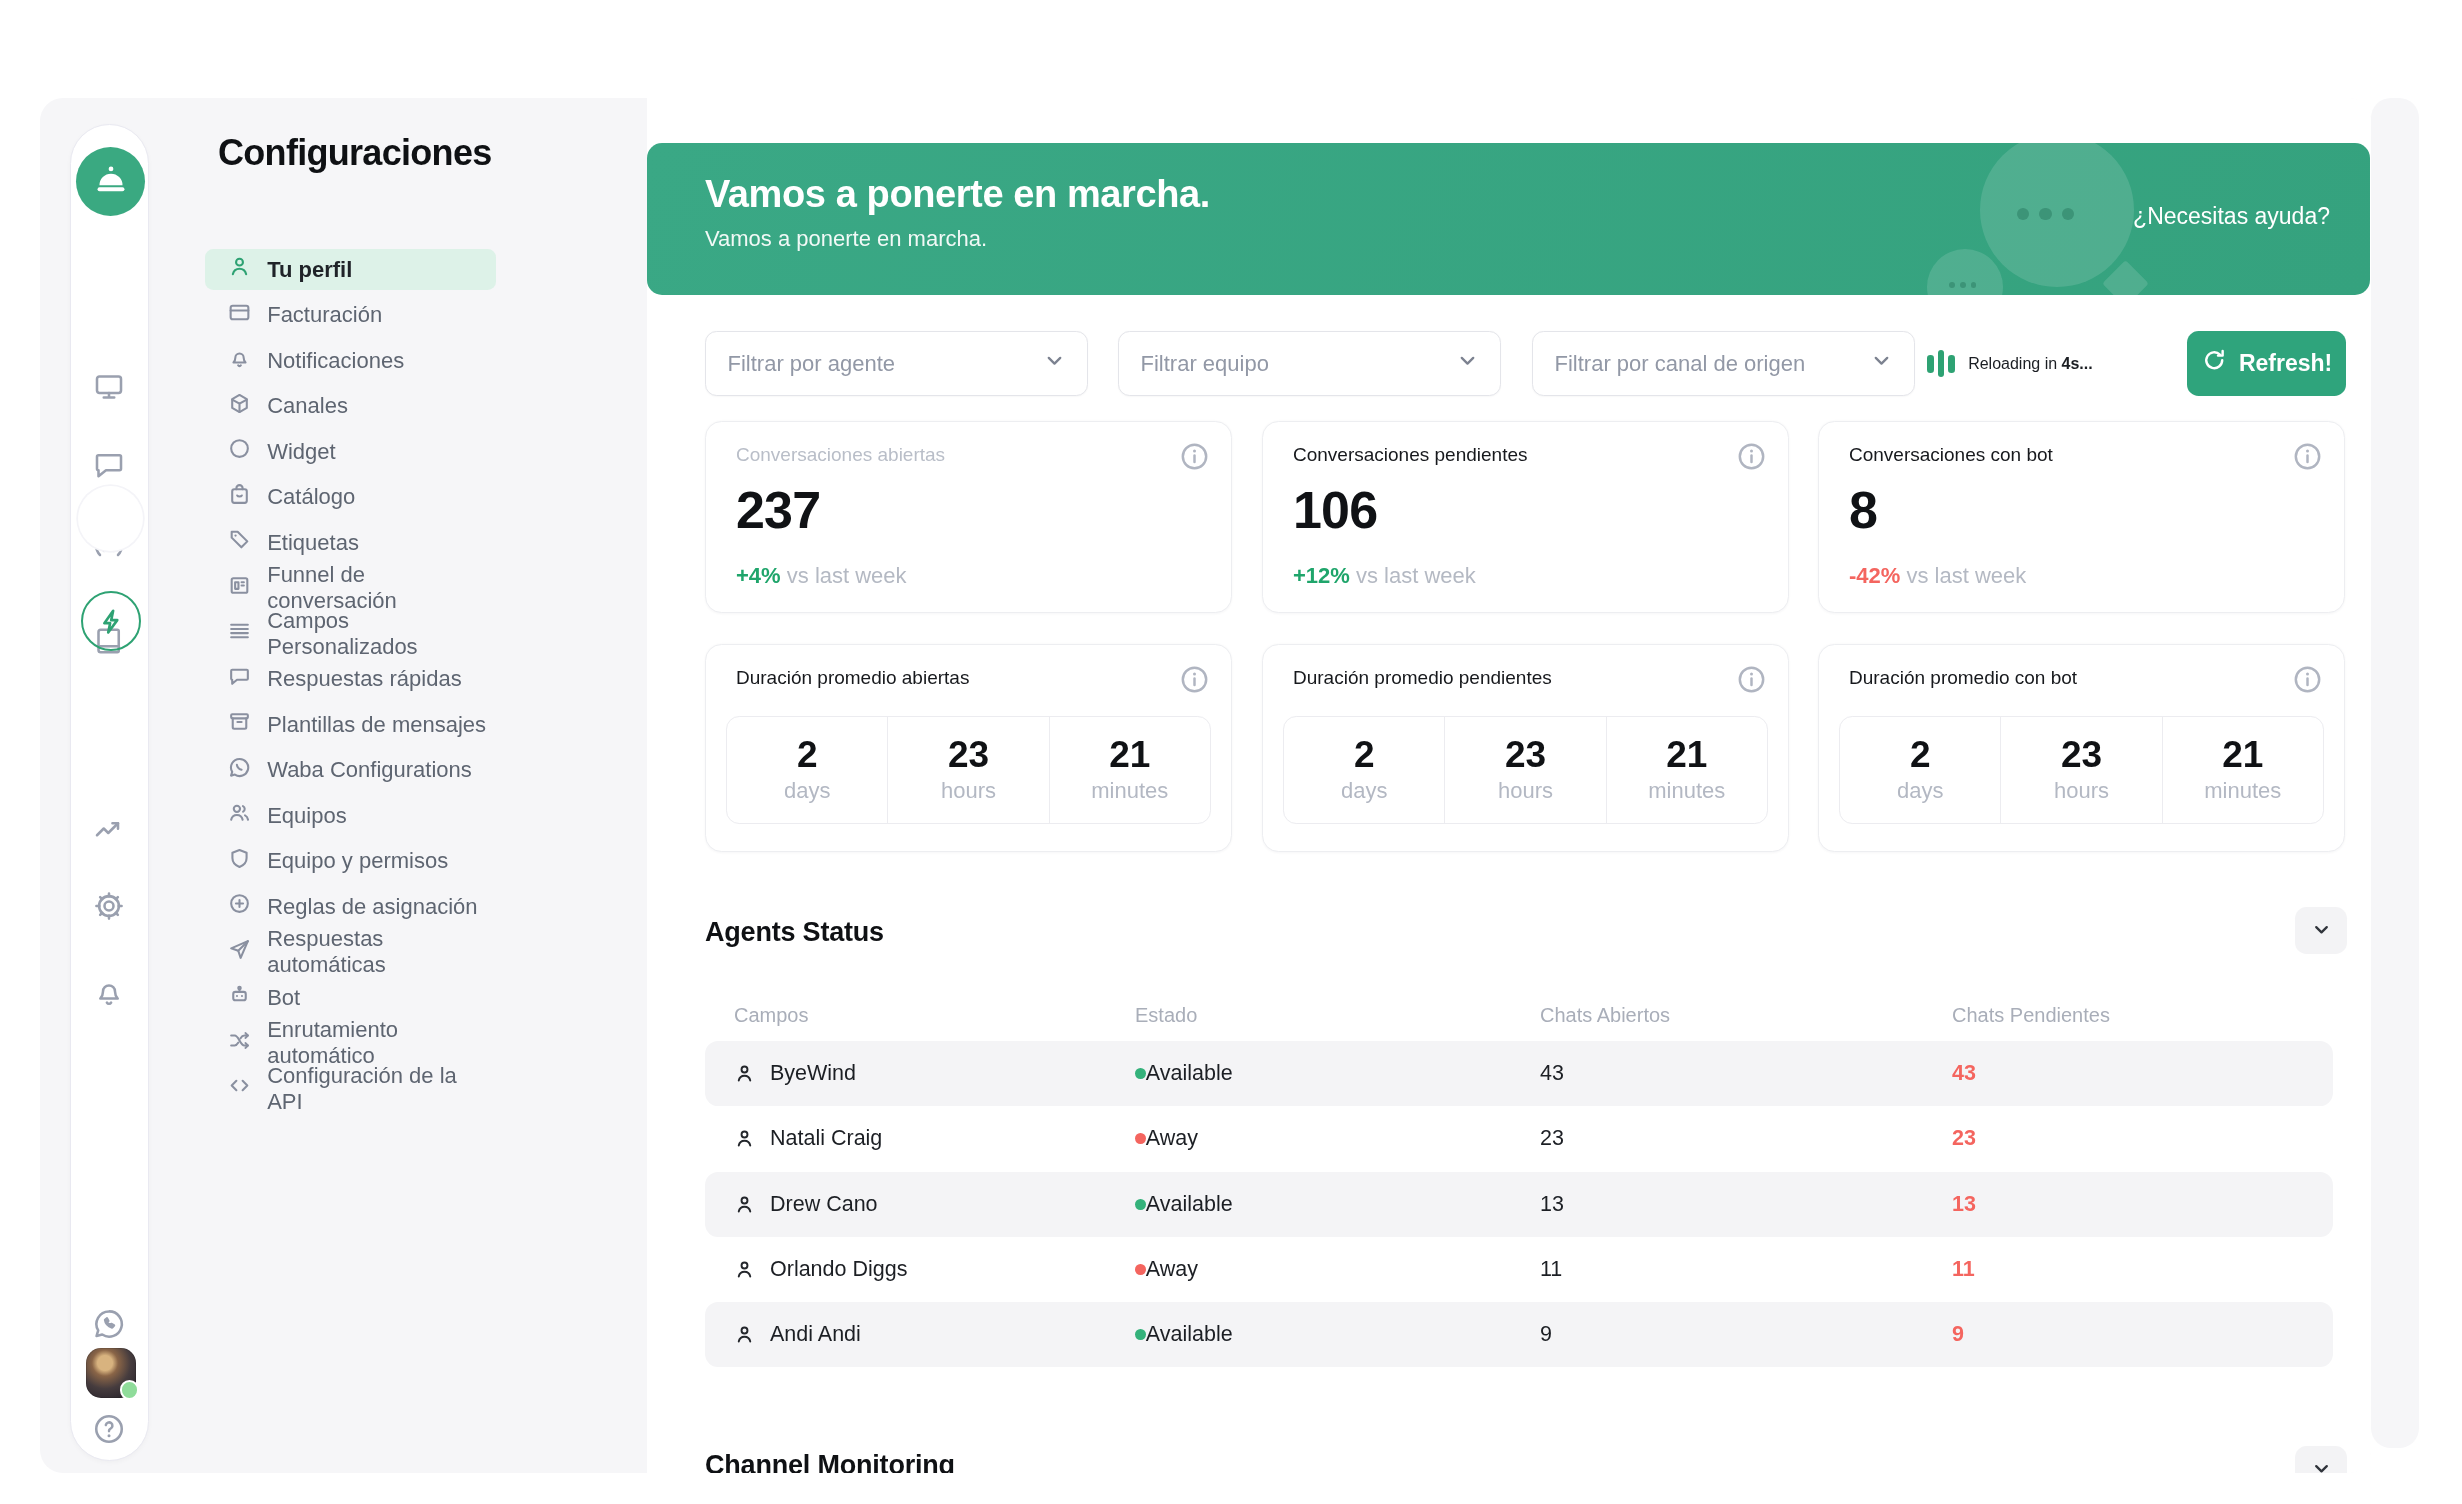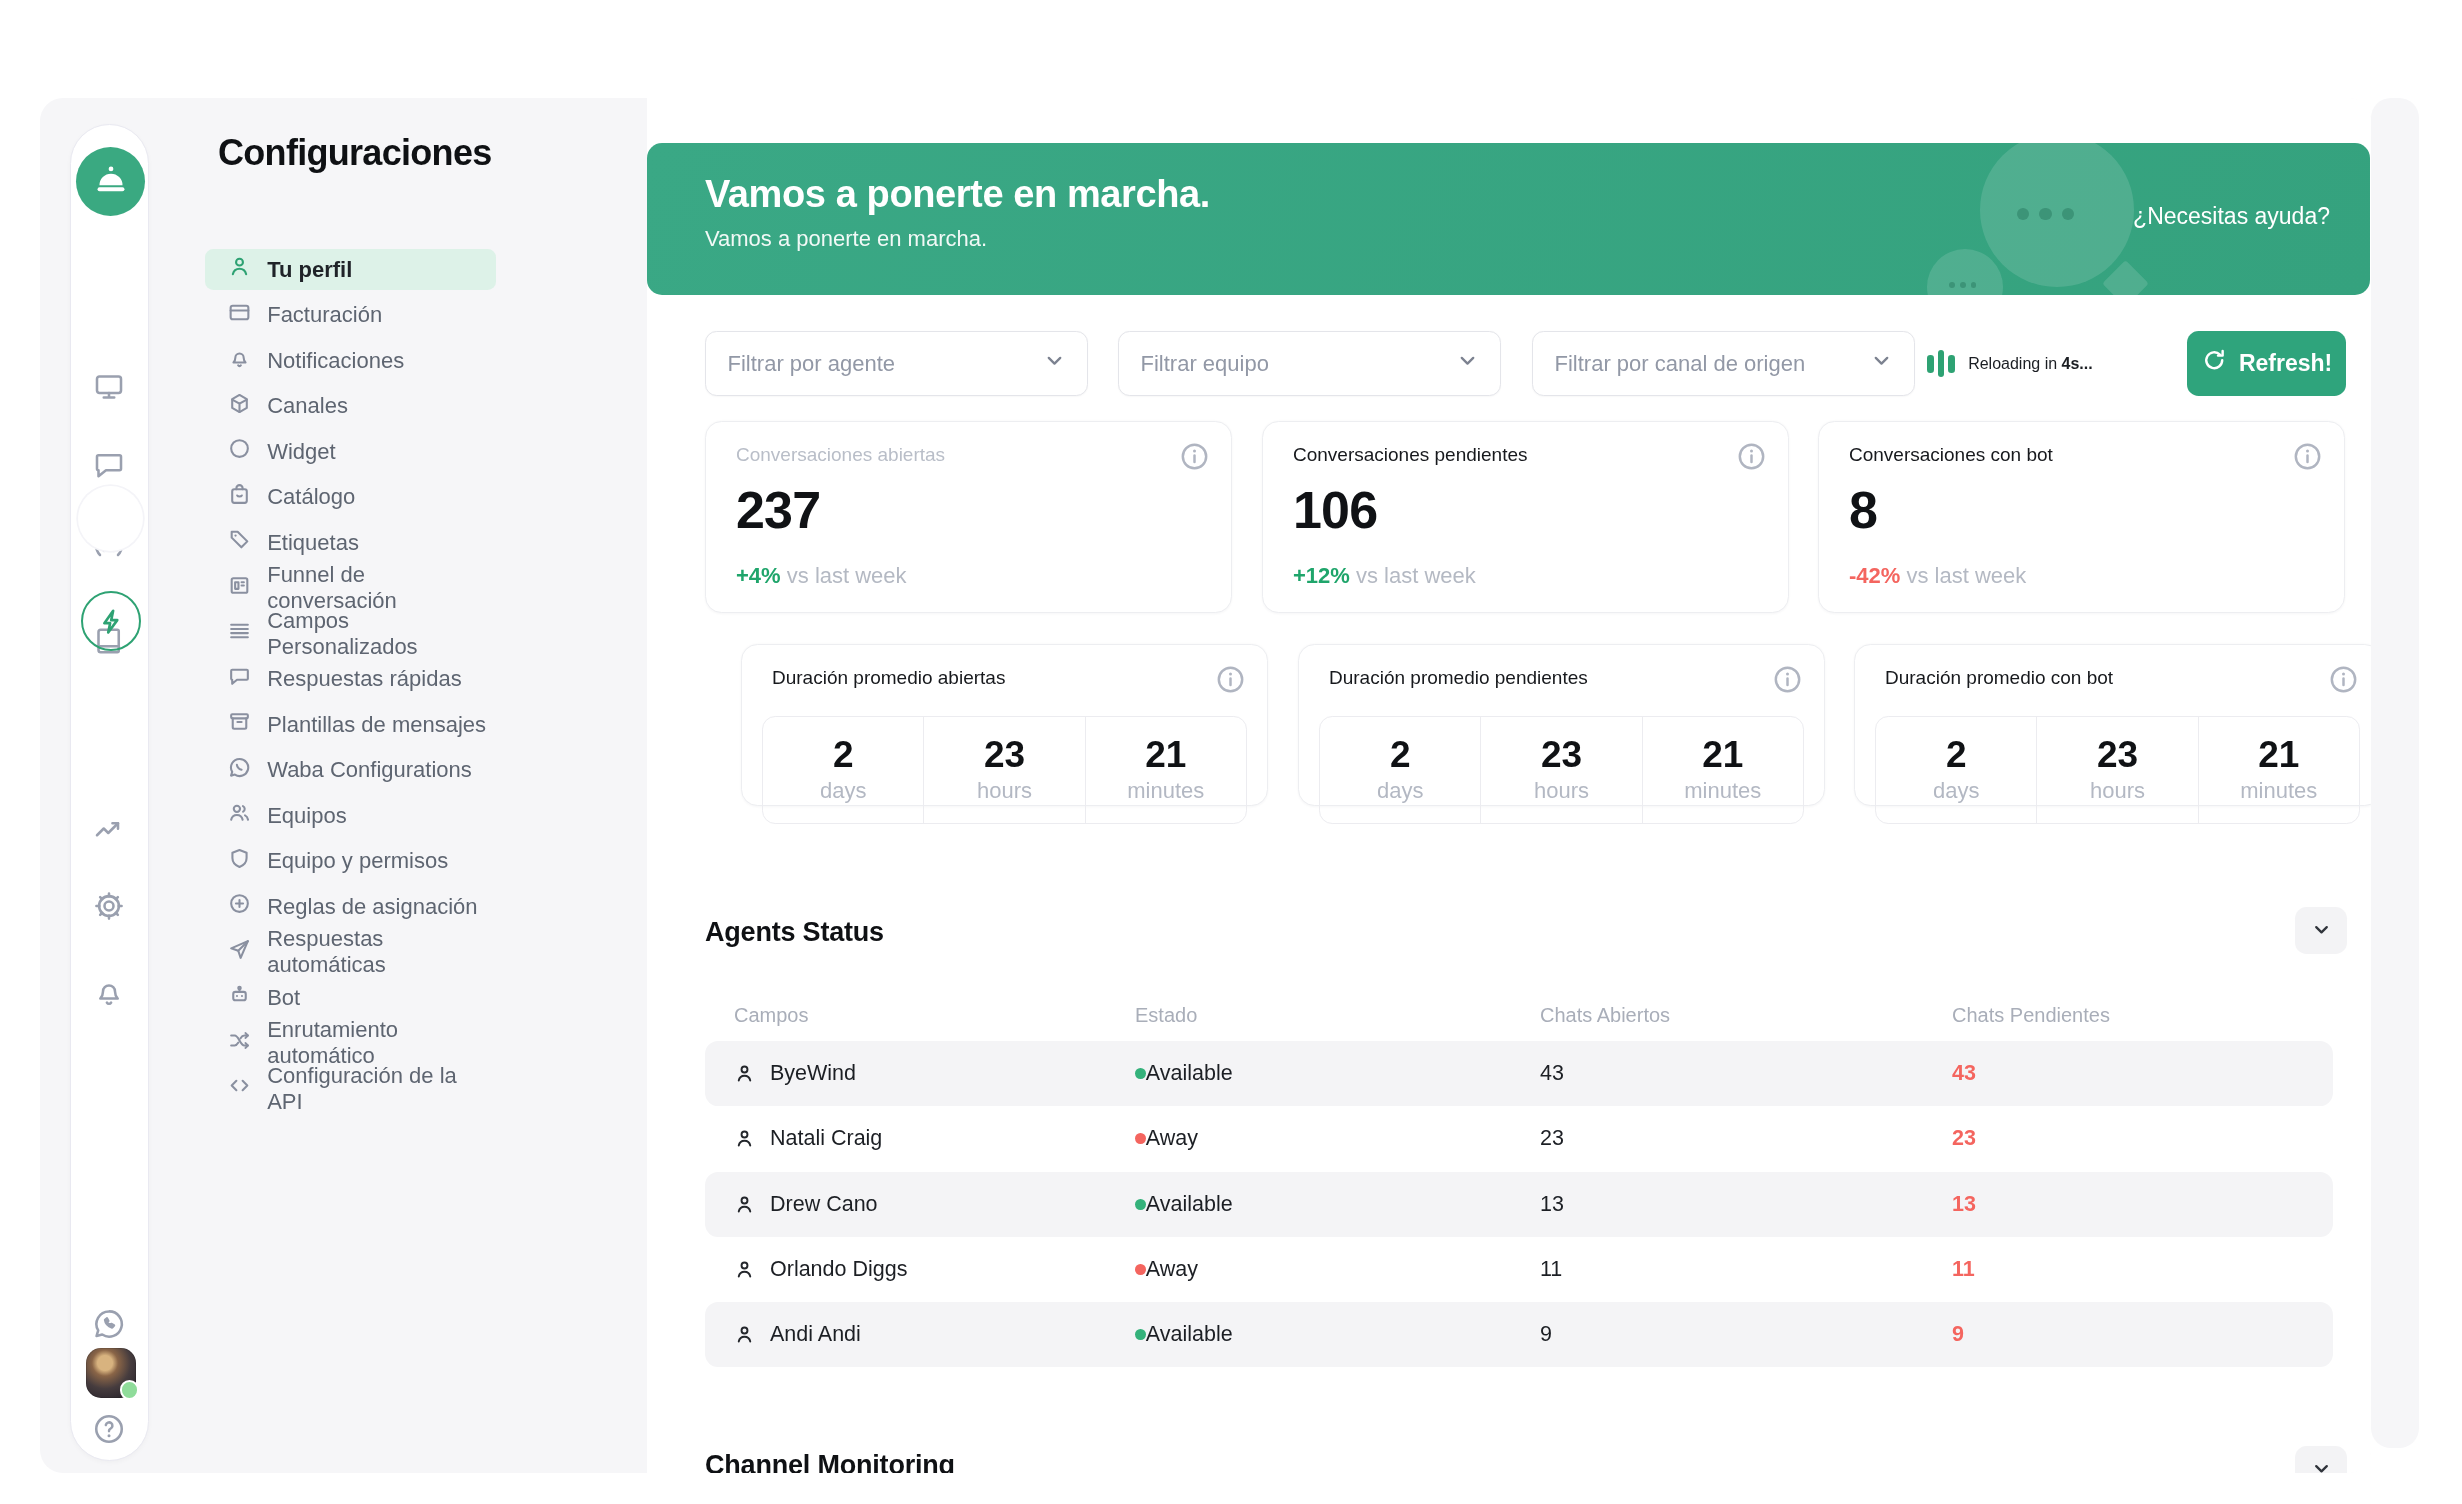--- a/index.html
+++ b/index.html
@@ -81,21 +81,21 @@
   .refresh-btn { position:absolute; left:1540px; top:233px; width:159px; height:65px;
     background:#2fa47c; border:none; border-radius:11.6px; color:#fff; font-size:23px; font-weight:700;
     display:flex; align-items:center; justify-content:center; gap:11.6px; cursor:pointer;
     font-family:inherit; }
   .refresh-btn svg { width:26.5px; height:26.5px; }
 
   
   .card { position:absolute; width:527px; background:#ffffff; border:1.7px solid #edeef1;
     border-radius:16.5px; box-shadow:0 0.8px 2.5px rgba(16,24,40,.04); }
   .stat-card { top:323px; height:192px; }
-  .dur-card  { top:546px; height:162px;margin-left:36px; }
+  .dur-card  { top:546px; height:208px; }
   .card .title { position:absolute; left:30px; top:21.5px; font-size:19px; color:#17191d; }
   .card .title.muted { color:#b9bec8; }
   .card .info { position:absolute; right:20px; top:18px; width:33px; height:33px; color:#b0b5c1; cursor:pointer; }
   .card .info svg { width:33px; height:33px; }
   .stat-card .value { position:absolute; left:30px; top:58px; font-size:52px; font-weight:700;
     letter-spacing:-0.8px; color:#101215; }
   .stat-card .delta-line { position:absolute; left:30px; bottom:23px; font-size:22px; color:#b4b9c3; }
   .stat-card .delta-line b { font-weight:700; }
   .delta-up { color:#1fa56b; } .delta-down { color:#f4655f; }
   .dur-box { position:absolute; left:20px; right:20px; top:71px; height:108px;

